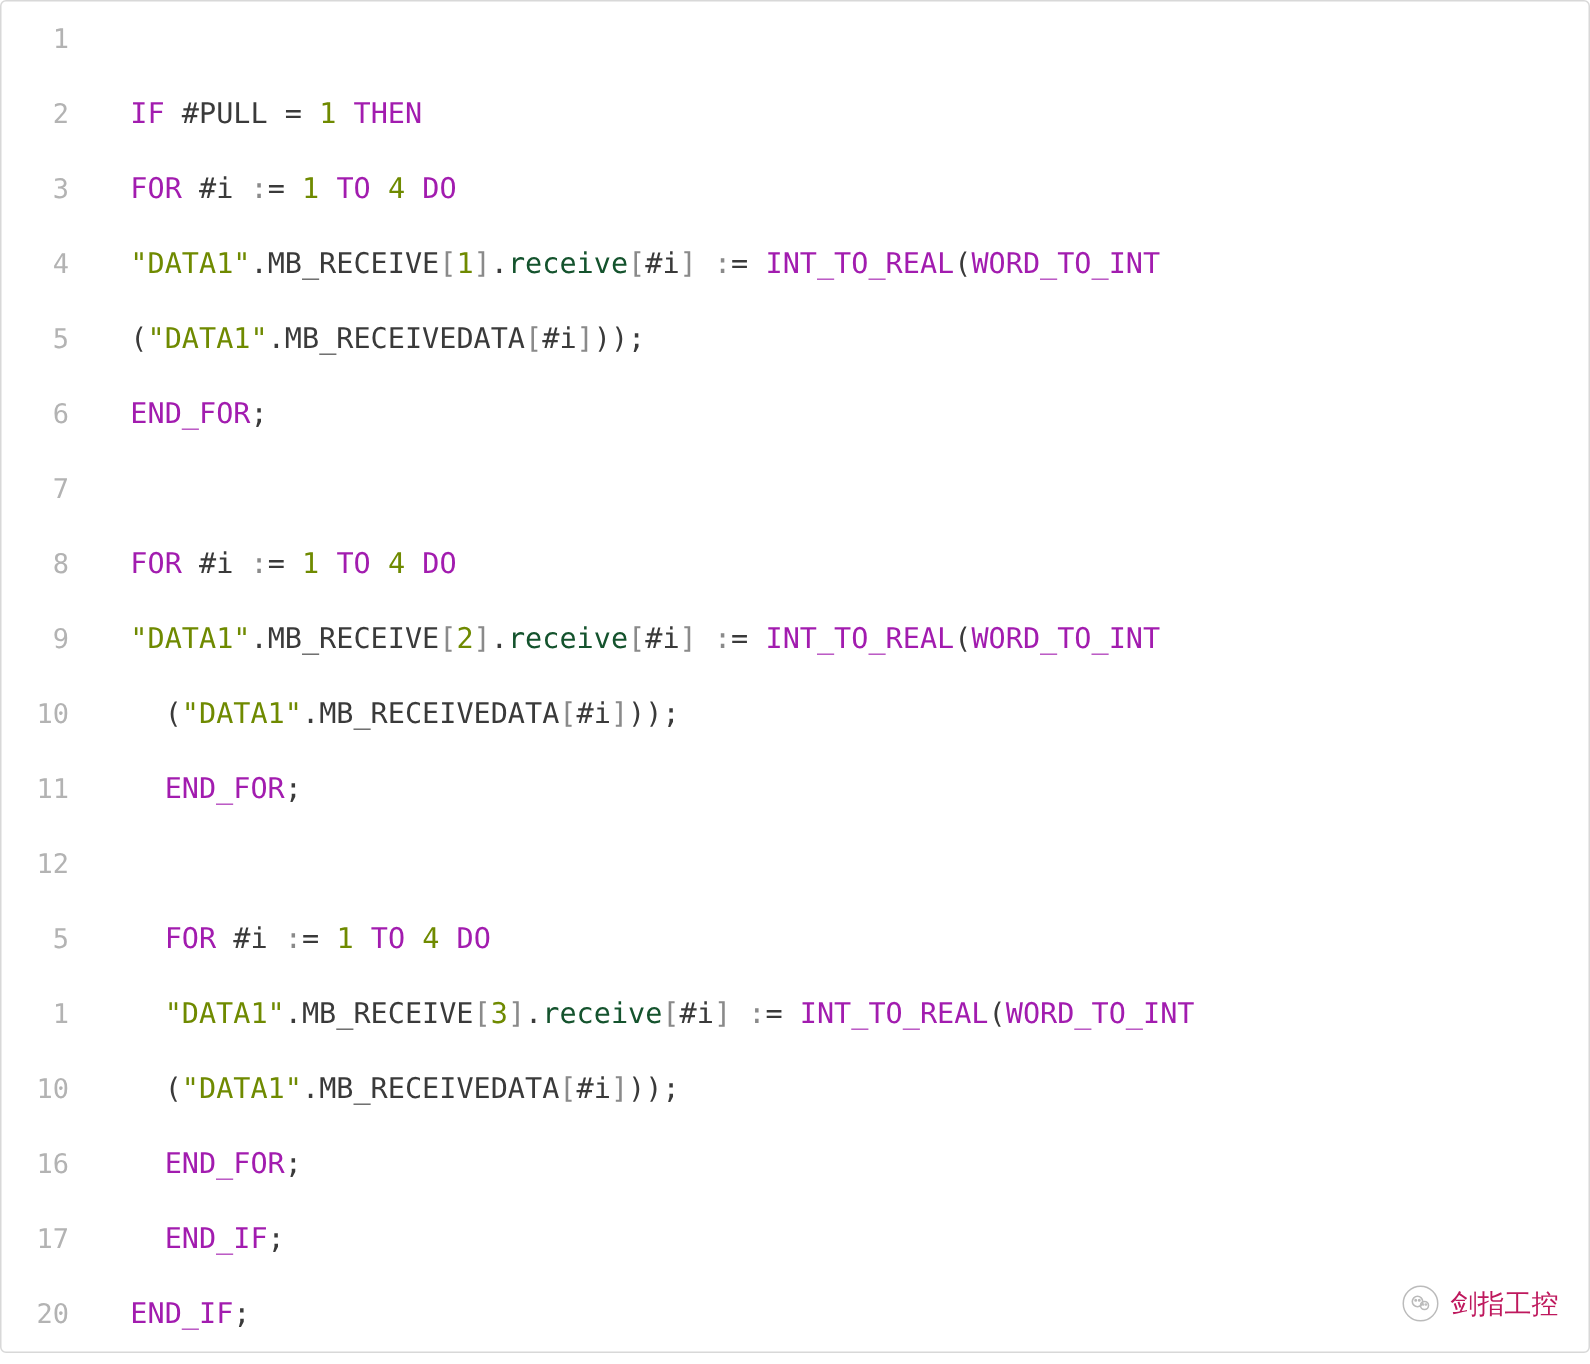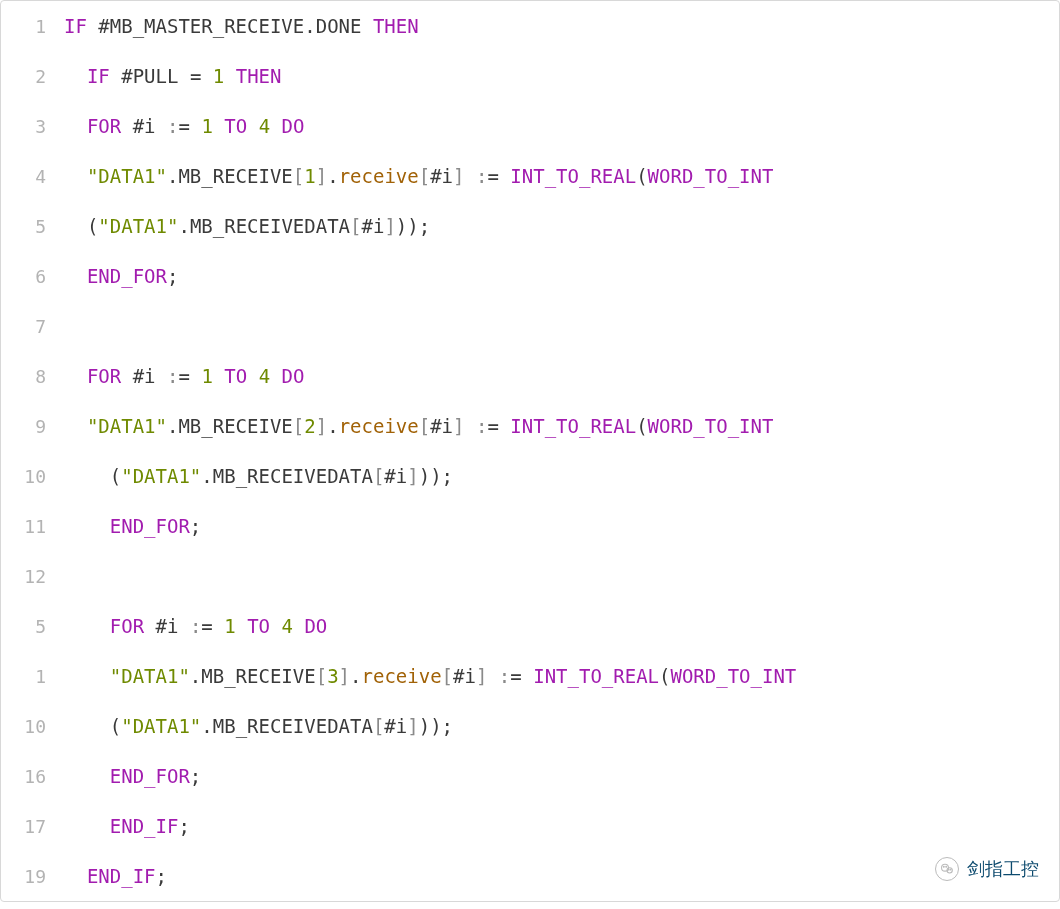--- a/index.html
+++ b/index.html
@@ -36,30 +36,30 @@
     white-space: pre;
     font-size: 19px;
   }
   .kw { color: #a21caf; }
   .ident { color: #3a3a3a; }
   .dot { color: #3a3a3a; }
   .op { color: #3a3a3a; }
   .gray { color: #8a8a8a; }
   .str { color: #6f8a00; }
   .num { color: #6f8a00; }
-  .call { color: #a16207; }
+  .call { color: #14532d; }
   .semi { color: #3a3a3a; }
   .watermark {
     position: absolute;
     right: 20px;
     bottom: 20px;
     display: flex;
     align-items: center;
     gap: 8px;
-    color: #0c4a6e;
+    color: #be185d;
     font-family: -apple-system, BlinkMacSystemFont, "Segoe UI", sans-serif;
     font-size: 18px;
     font-weight: 500;
   }
   .watermark .icon {
     width: 22px;
     height: 22px;
     border: 1.5px solid #bbbbbb;
     border-radius: 50%;
     display: flex;
@@ -69,21 +69,20 @@
     line-height: 1;
   }
 </style>
 </head>
 <body>
 
 <div class="code-container">
   <div id="lines">
       <div class="line">
         <span class="lineno">1</span>
-        <span class="code"><span class="kw">IF</span><span> </span><span class="ident">#MB_MASTER_RECEIVE</span><span class="dot">.</span><span class="ident">DONE</span><span> </span><span class="kw">THEN</span></span>
       </div>
       <div class="line">
         <span class="lineno">2</span>
         <span class="code"><span>  </span><span class="kw">IF</span><span> </span><span class="ident">#PULL</span><span> </span><span class="op">=</span><span> </span><span class="num">1</span><span> </span><span class="kw">THEN</span></span>
       </div>
       <div class="line">
         <span class="lineno">3</span>
         <span class="code"><span>  </span><span class="kw">FOR</span><span> </span><span class="ident">#i</span><span> </span><span class="gray">:</span><span class="op">=</span><span> </span><span class="num">1</span><span> </span><span class="kw">TO</span><span> </span><span class="num">4</span><span> </span><span class="kw">DO</span></span>
       </div>
       <div class="line">
@@ -134,21 +133,21 @@
       </div>
       <div class="line">
         <span class="lineno">16</span>
         <span class="code"><span>    </span><span class="kw">END_FOR</span><span class="semi">;</span></span>
       </div>
       <div class="line">
         <span class="lineno">17</span>
         <span class="code"><span>    </span><span class="kw">END_IF</span><span class="semi">;</span></span>
       </div>
       <div class="line">
-        <span class="lineno">19</span>
+        <span class="lineno">20</span>
         <span class="code"><span>  </span><span class="kw">END_IF</span><span class="semi">;</span></span>
       </div>
     </div>
   <div class="watermark">
     <span class="icon">
       <svg width="16" height="16" viewBox="0 0 24 24" fill="none" stroke="#bbbbbb" stroke-width="1.6">
         <circle cx="9" cy="10" r="5.2"></circle>
         <circle cx="16" cy="14" r="4"></circle>
         <circle cx="7.2" cy="8.7" r="0.7" fill="#bbbbbb"></circle>
         <circle cx="10.8" cy="8.7" r="0.7" fill="#bbbbbb"></circle>

